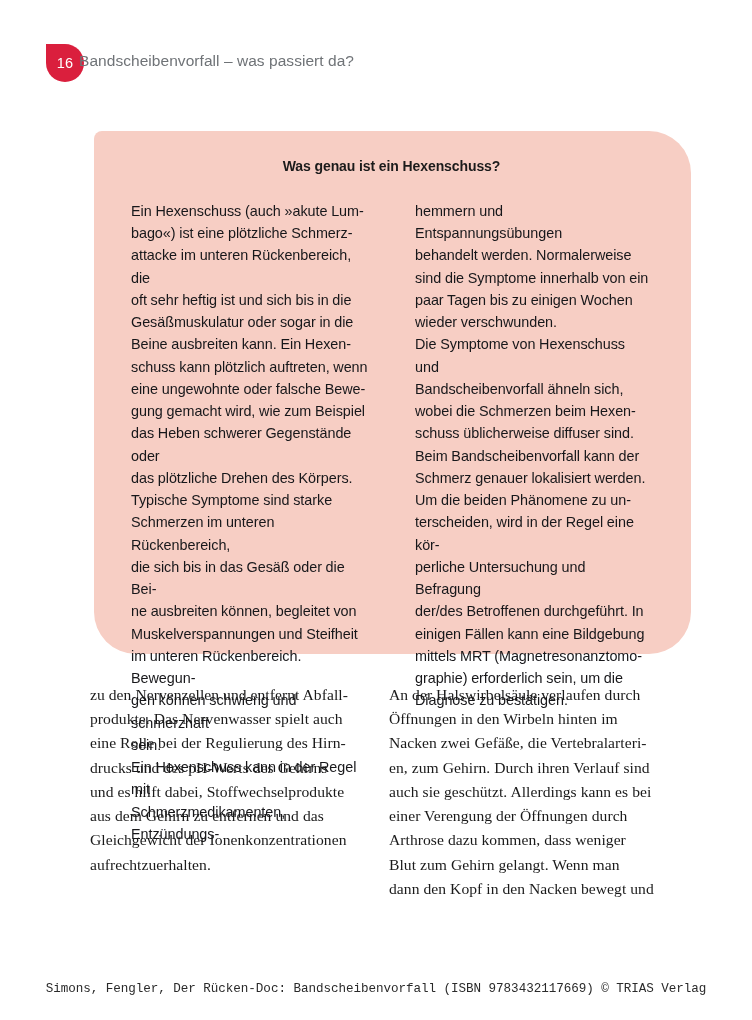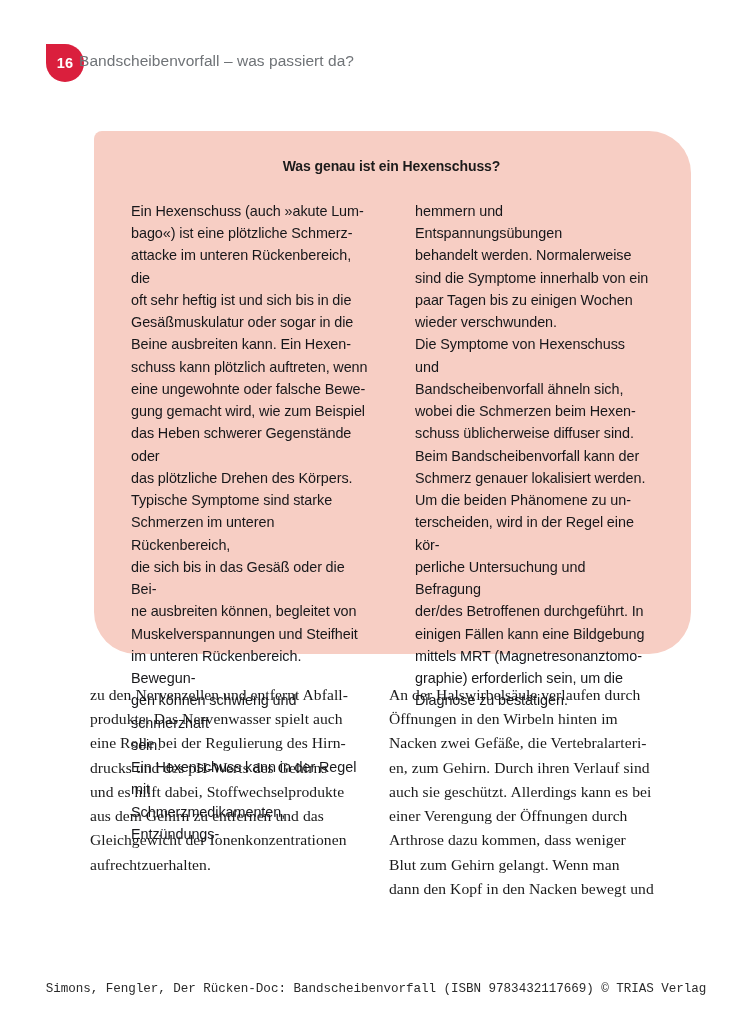--- a/index.html
+++ b/index.html
@@ -26,21 +26,21 @@
   #page-badge {
     position: absolute;
     left: 46px;
     top: 44px;
     width: 38px;
     height: 38px;
     background: #da1f3d;
     border-radius: 0 19px 19px 19px;
     color: #ffffff;
     font-size: 14.5px;
-    font-weight: 700;
+    font-weight: 400;
     letter-spacing: 0.2px;
     display: flex;
     align-items: center;
     justify-content: center;
     font-family: "Liberation Sans", sans-serif;
   }
   #running-head-title {
     position: absolute;
     left: 79px;
     top: 52px;

